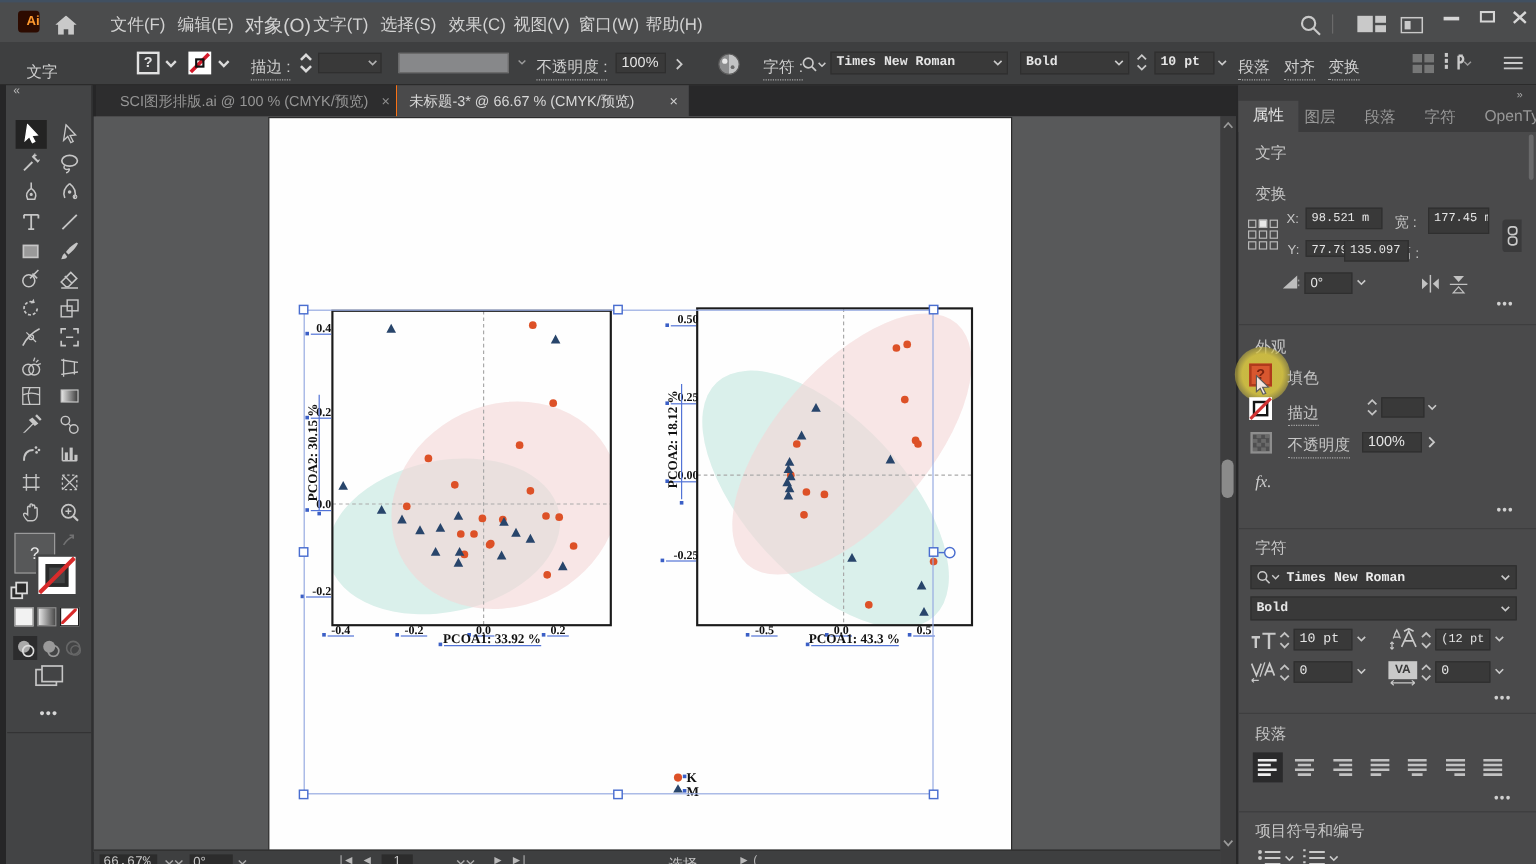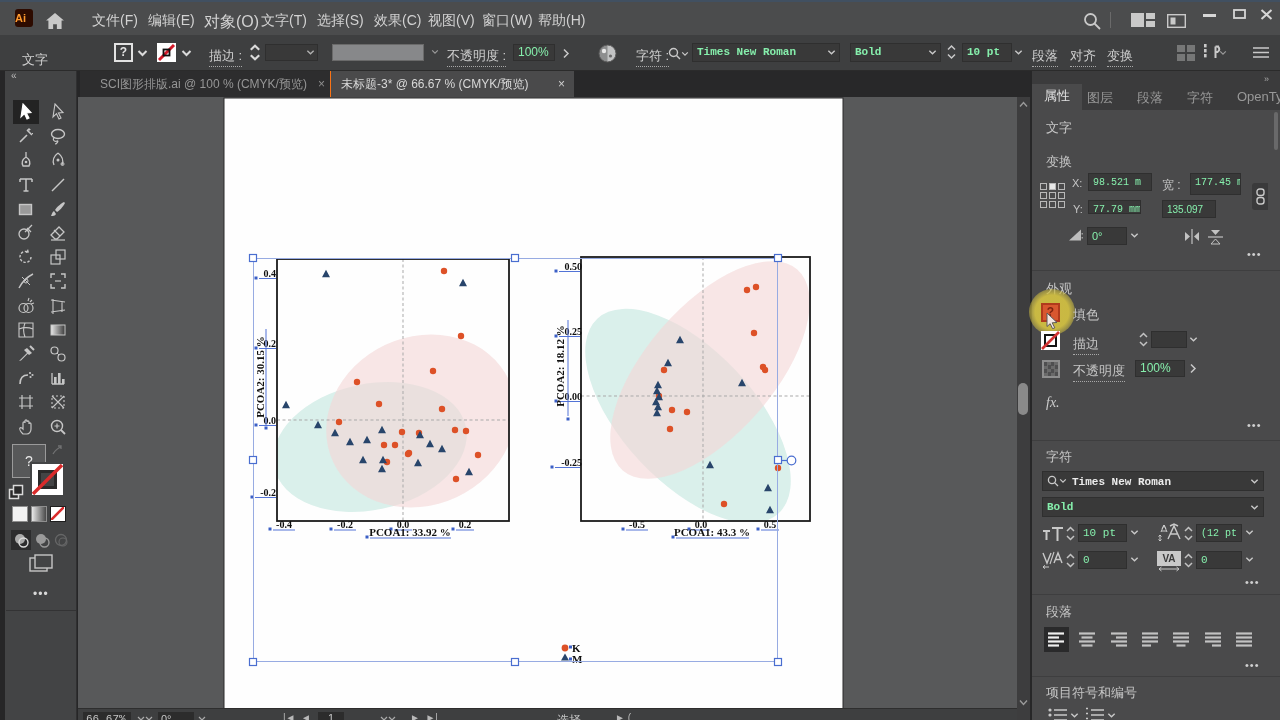--- a/index.html
+++ b/index.html
@@ -1,28 +1,28 @@
 <!DOCTYPE html>
 <html><head><meta charset="utf-8">
 <style>
 *{margin:0;padding:0;box-sizing:border-box}
 html,body{width:1280px;height:720px;overflow:hidden;background:#4a4a4b;
  font-family:"Liberation Sans",sans-serif;position:relative}
 .abs{position:absolute}
 .txt{color:#cfcfcf;font-size:13px;white-space:nowrap}
 .dot{border-bottom:1px dotted #a8a8a8;padding-bottom:1px}
-.inp{background:#393939;border:1px solid #2f2f2f;color:#86efac;font-size:11px;
+.inp{background:#393939;border:1px solid #2f2f2f;color:#e5e5e5;font-size:11px;
  line-height:13px;padding:1px 4px;white-space:nowrap;overflow:hidden}
 svg{display:block}
 .lbl{color:#c6c6c6;font-size:13px;white-space:nowrap}
 </style></head>
 <body>
 
 <div class="abs" style="left:0;top:0;width:1280px;height:35px;background:#4b4c4d;border-top:2px solid #415061">
- <div class="abs" style="left:15px;top:7px;width:18px;height:18px;background:#2d0b00;border-radius:3px;color:#ff9a2e;font-size:11px;font-weight:bold;text-align:left;line-height:18px">Ai</div>
+ <div class="abs" style="left:15px;top:7px;width:18px;height:18px;background:#2d0b00;border-radius:3px;color:#ff9a2e;font-size:11px;font-weight:bold;text-align:right;line-height:18px">Ai</div>
  <svg class="abs" style="left:46px;top:11px" width="18" height="16" viewBox="0 0 19 17">
       <path d="M9.5 0L0 8h2.5v9h5v-5h4v5h5V8H19z" fill="#c9c9c9"></path>
     </svg>
  <div class="abs txt" style="left:92px;top:10px;font-size:14px;color:#d2d2d2">文件(F)</div>
  <div class="abs txt" style="left:148px;top:10px;font-size:14px;color:#d2d2d2">编辑(E)</div>
  <div class="abs txt" style="left:204px;top:10px;font-size:16px;color:#d2d2d2">对象(O)</div>
  <div class="abs txt" style="left:261px;top:10px;font-size:14px;color:#d2d2d2">文字(T)</div>
  <div class="abs txt" style="left:317px;top:10px;font-size:14px;color:#d2d2d2">选择(S)</div>
  <div class="abs txt" style="left:374px;top:10px;font-size:14px;color:#d2d2d2">效果(C)</div>
  <div class="abs txt" style="left:428px;top:10px;font-size:14px;color:#d2d2d2">视图(V)</div>
@@ -498,21 +498,21 @@
 <div class="abs" style="left:1040px;top:201px;width:7px;height:7px;border:1.4px solid #b8b8b8;background:none"></div>
 <div class="abs" style="left:1049px;top:201px;width:7px;height:7px;border:1.4px solid #b8b8b8;background:none"></div>
 <div class="abs" style="left:1058px;top:201px;width:7px;height:7px;border:1.4px solid #b8b8b8;background:none"></div>
 <div class="abs" style="left:1072px;top:177px;color:#c6c6c6;font-size:11px">X:</div>
 <div class="abs inp" style="left:1088px;top:173px;width:64px;height:18px;font-family:'Liberation Mono',monospace;font-size:10px;line-height:15px">98.521 m</div>
 <div class="abs" style="left:1162px;top:177px;color:#c6c6c6;font-size:12px">宽 :</div>
 <div class="abs inp" style="left:1190px;top:173px;width:51px;height:22px;font-family:'Liberation Mono',monospace;font-size:10px;line-height:15px">177.45 m</div>
 <div class="abs" style="left:1073px;top:203px;color:#c6c6c6;font-size:11px">Y:</div>
 <div class="abs inp" style="left:1088px;top:200px;width:53px;height:14px;font-family:'Liberation Mono',monospace;font-size:10px;line-height:15px">77.79 mm</div>
 <div class="abs" style="left:1164px;top:203px;color:#c6c6c6;font-size:12px">高 :</div>
-<div class="abs inp" style="left:1162px;top:200px;width:54px;height:18px;font-family:Liberation Sans, sans-serif;font-size:10px;line-height:15px">135.097</div>
+<div class="abs inp" style="left:1120px;top:200px;width:54px;height:18px;font-family:Liberation Mono, monospace;font-size:10px;line-height:15px">135.097</div>
 <div class="abs" style="left:1252px;top:183px;width:16px;height:27px;background:#3a3a3b;border-radius:3px 0 0 3px">
 <svg style="margin:5px 0 0 4px" width="9" height="17" viewBox="0 0 9 17">
       <rect x="1" y="1" width="7" height="6.5" rx="2.5" fill="none" stroke="#c9c9c9" stroke-width="1.4"></rect>
       <rect x="1" y="9.5" width="7" height="6.5" rx="2.5" fill="none" stroke="#c9c9c9" stroke-width="1.4"></rect>
     </svg>
   </div>
 <svg class="abs" style="left:1068px;top:228px" width="15" height="14" viewBox="0 0 15 14">
     <path d="M1 12.5L13 12.5L13 1.5Z" fill="#bdbdbd"></path>
     <rect x="13.5" y="5" width="1.5" height="1.5" fill="#9a9a9a"></rect>
     <rect x="13.5" y="9" width="1.5" height="1.5" fill="#9a9a9a"></rect>

